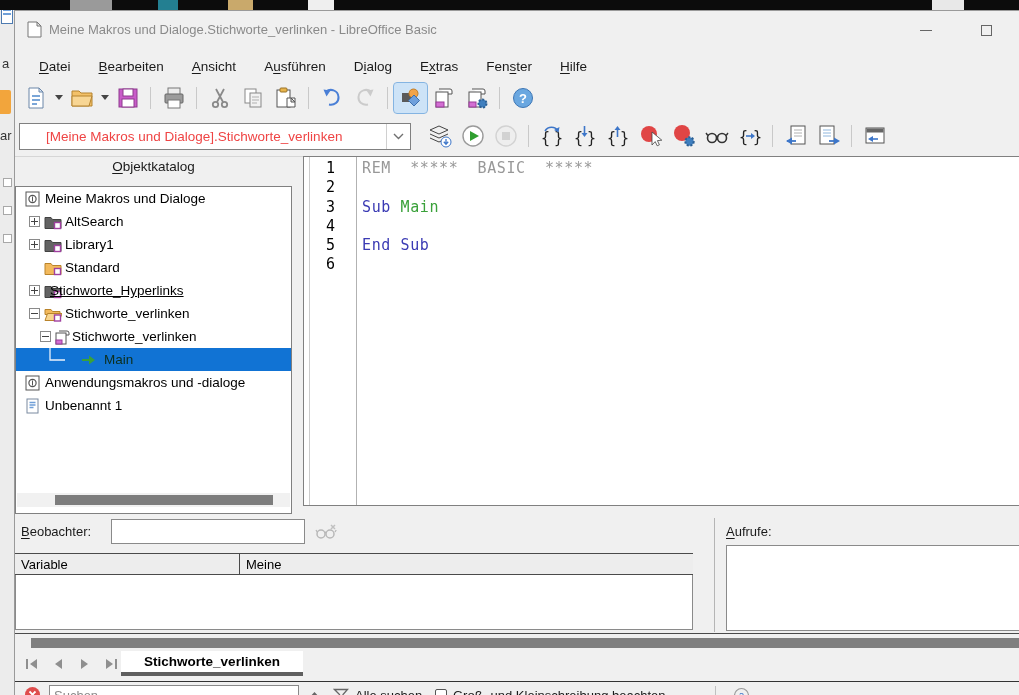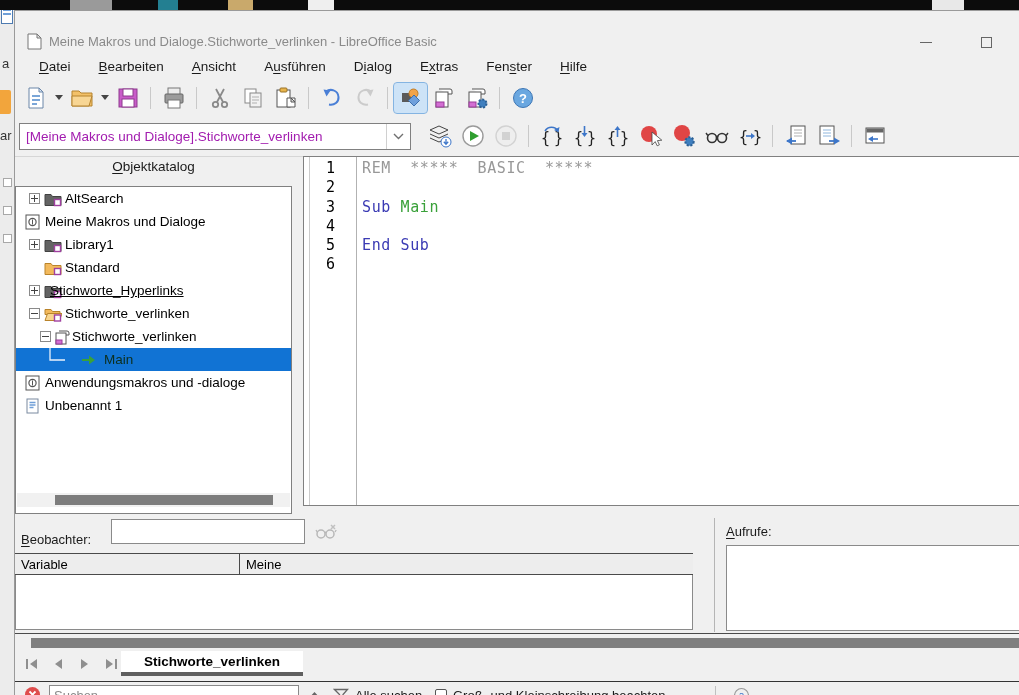--- a/index.html
+++ b/index.html
@@ -14,21 +14,21 @@
   .bg-left .bdoc { position:absolute; left:1px; top:-4px; width:12px; height:18px; background:#fff; border:1px solid #4d7ab0; }
   .bg-left .bdoc i { display:block; height:2px; background:#6f9fd8; margin:2px 1px 0 1px; }
   .bg-left .btxt { position:absolute; color:#333; font-size:13px; }
   .bg-left .bfold { position:absolute; left:-3px; top:80px; width:14px; height:24px; background:#f2a53c; border-radius:2px; }
   .bg-left .bsq { position:absolute; left:3px; width:9px; height:9px; background:#fff; border:1px solid #a8a8a8; }
 
   
   .win { position:absolute; left:14px; top:10px; width:1005px; height:685px; background:#f0f0f0;
          border-left:1px solid #9a9a9a; border-top:1px solid #9a9a9a; overflow:hidden; }
 
-  .titlebar { position:absolute; left:0; top:12px; width:100%; height:38px;text-align:center; }
+  .titlebar { position:absolute; left:0; top:0; width:100%; height:38px;text-align:center; }
   .app-ico { position:absolute; left:11px; top:10px; }
   .title { position:absolute; left:34px; top:11px; font-size:13px; color:#8a8a8a; white-space:nowrap; }
   .wbtn { position:absolute; top:0; width:46px; height:38px; display:flex; align-items:center; justify-content:center; }
   .wbtn.min { left:888px; } .wbtn.max { left:948px; }
   .glyph-min { width:12px; height:0; border-top:1px solid #666; }
   .glyph-max { width:11px; height:11px; border:1px solid #666; }
 
   .menubar { position:absolute; left:0; top:38px; width:100%; height:30px; display:flex; align-items:flex-end; padding-left:10px; }
   .menu-item { padding:5px 14px; font-size:13.5px; color:#1a1a1a; white-space:nowrap; }
   .menu-item u { text-decoration:underline; text-underline-offset:2px; }
@@ -38,21 +38,21 @@
   .tb2 { top:105px; height:41px; display:flex; align-items:center; padding-left:4px; border-bottom:1px solid #d6d6d6; }
   .tb-icons { display:flex; align-items:center; }
   .tbtn { width:33px; height:30px; display:flex; align-items:center; justify-content:center; border-radius:3px; }
   .tbtn.hl { background:#cde3f7; outline:1px solid #84b4e2; }
   .tbtn.dis { opacity:.5; filter:grayscale(1); }
   .tcaret { width:13px; height:30px; display:flex; align-items:center; justify-content:center; }
   .tsep { width:13px; height:26px; position:relative; }
   .tsep::after { content:""; position:absolute; left:6px; top:2px; bottom:2px; width:1px; background:#c9c9c9; }
 
   .combo { width:392px; height:27px; background:#fff; border:1px solid #808080; display:flex; align-items:center; margin-right:12px; }
-  .combo-text { flex:1; font-size:13.5px; padding-left:6px; color:#a21caf; white-space:nowrap; overflow:hidden; }
+  .combo-text { flex:1; font-size:13.5px; padding-left:6px; color:#ef4444; white-space:nowrap; overflow:hidden;margin-left:20px; }
   .combo-btn { width:24px; height:25px; display:flex; align-items:center; justify-content:center; border-left:1px solid #d0d0d0; }
 
   
   .catalog-title { position:absolute; left:0; top:148px; width:277px; text-align:center; font-size:13.5px; color:#1a1a1a; }
   .catalog-title u { text-underline-offset:2px; }
   .tree { position:absolute; left:0; top:175px; width:277px; height:328px; background:#fff; border:1px solid #808080; overflow:hidden; }
   .trow { position:relative; height:23px; width:100%; }
   .trow.sel { background:#1173d4; }
   .trow .exp { position:absolute; top:6px; width:11px; height:11px; background:#fff; border:1px solid #8a8a8a; font-size:0; }
   .trow .exp::before { content:""; position:absolute; left:1px; right:1px; top:4px; height:1px; background:#444; }
@@ -67,21 +67,21 @@
   .editor { position:absolute; left:288px; top:145px; width:722px; height:350px; background:#fff;
             border:1px solid #808080; border-right:none; display:flex;
             font-family:"DejaVu Sans Mono", monospace; font-size:15px; letter-spacing:.6px; }
   .bp-margin { width:6px; border-right:1px solid #cccccc; }
   .gutter { width:47px; border-right:1px solid #b2b2b2; padding:2px 0 0 16px; color:#000; }
   .gutter div, .code div { height:19.3px; line-height:19.3px; white-space:pre; }
   .code { flex:1; padding:2px 0 0 5px; }
 
   
   .watch-label, .calls-label { position:absolute; font-size:13px; color:#1a1a1a; }
-  .watch-label { left:6px; top:513px;margin-top:8px; }
+  .watch-label { left:6px; top:513px; }
   .calls-label { left:711px; top:513px; }
   .watch-label u, .calls-label u { text-underline-offset:2px; }
   .watch-input { position:absolute; left:96px; top:508px; width:194px; height:25px; background:#fff; border:1px solid #8a8a8a; }
   .watch-remove { position:absolute; left:300px; top:511px; opacity:.55; }
   .watch-table { position:absolute; left:0; top:542px; width:678px; height:78px; }
   .wt-head { display:flex; height:22px; background:#ededed; border-top:1px solid #4a4a4a; border-bottom:1px solid #4a4a4a; }
   .wt-col { font-size:13px; color:#000; padding:3px 0 0 6px; border-left:1px solid #4a4a4a; white-space:nowrap; }
   .wt-col:first-child { border-left:none; }
   .wt-body { height:55px; background:#fff; border:1px solid #8a8a8a; border-top:none; }
   .vline { position:absolute; left:699px; top:507px; width:1px; height:114px; background:#b5b5b5; }
@@ -386,34 +386,34 @@
               <path d="M15 15H7" stroke="#3d76c9" stroke-width="1.6"></path>
               <path d="M10 12l-5 3 5 3z" fill="#3d76c9"></path>
             </svg>
           </div>
         </div>
     </div>
 
     <div class="catalog-title" id="catalog-title"><u>O</u>bjektkatalog</div>
     <div class="tree" id="tree">
         <div class="trow">
+          <span class="ticon" style="left: 8px;"><svg width="18" height="16" viewBox="0 0 18 16">
+              <rect x="2" y="1" width="13" height="14" fill="#fff" stroke="#555"></rect>
+              <circle cx="8.5" cy="8" r="3.6" fill="none" stroke="#555" stroke-width="1.2"></circle>
+              <path d="M8.5 5.5v5" stroke="#555"></path>
+            </svg></span>
+          <span class="tlabel" style="left: 29px;">Meine Makros und Dialoge</span>
+        </div>
+        <div class="trow">
           <span class="exp plus" style="left: 13px;"></span>
           <span class="ticon" style="left: 28px;"><svg width="18" height="16" viewBox="0 0 18 16">
               <path d="M1 3.5h6l1.5 2H17v9H1z" fill="#636363" stroke="#424242"></path>
               <rect x="10.5" y="8.5" width="6" height="6" fill="#fff" stroke="#a040a0" stroke-width="1.4"></rect>
             </svg></span>
           <span class="tlabel" style="left: 49px;">AltSearch</span>
-        </div>
-        <div class="trow">
-          <span class="ticon" style="left: 8px;"><svg width="18" height="16" viewBox="0 0 18 16">
-              <rect x="2" y="1" width="13" height="14" fill="#fff" stroke="#555"></rect>
-              <circle cx="8.5" cy="8" r="3.6" fill="none" stroke="#555" stroke-width="1.2"></circle>
-              <path d="M8.5 5.5v5" stroke="#555"></path>
-            </svg></span>
-          <span class="tlabel" style="left: 29px;">Meine Makros und Dialoge</span>
         </div>
         <div class="trow">
           <span class="exp plus" style="left: 13px;"></span>
           <span class="ticon" style="left: 28px;"><svg width="18" height="16" viewBox="0 0 18 16">
               <path d="M1 3.5h6l1.5 2H17v9H1z" fill="#636363" stroke="#424242"></path>
               <rect x="10.5" y="8.5" width="6" height="6" fill="#fff" stroke="#a040a0" stroke-width="1.4"></rect>
             </svg></span>
           <span class="tlabel" style="left: 49px;">Library1</span>
         </div>
         <div class="trow">

